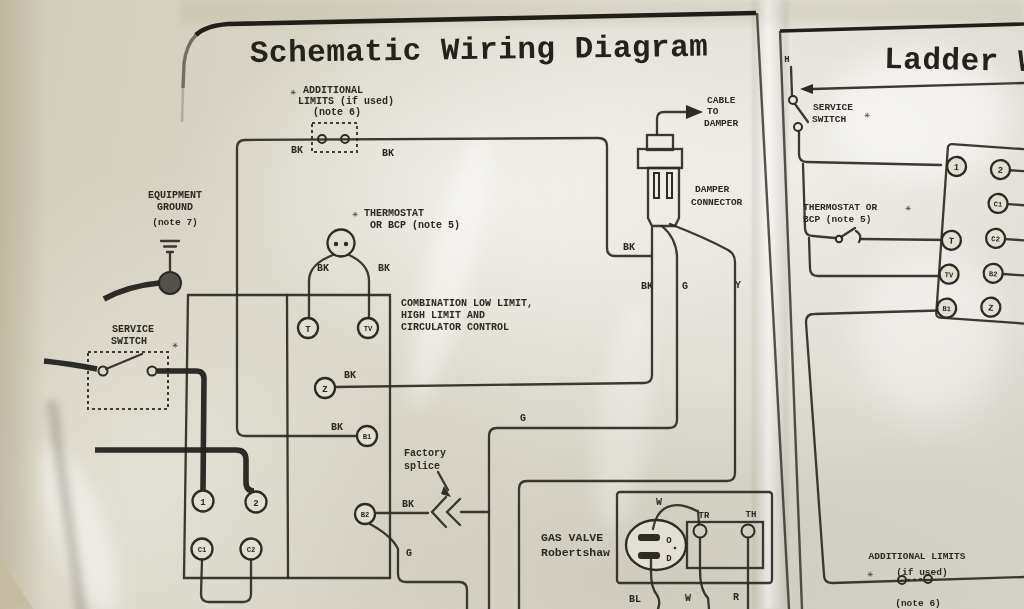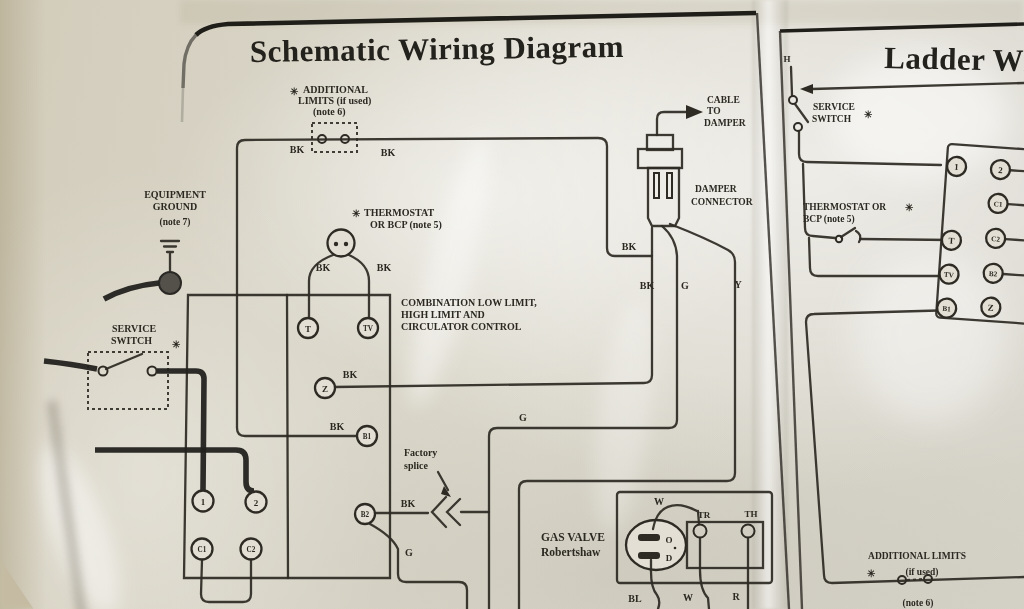--- a/index.html
+++ b/index.html
@@ -1,17 +1,17 @@
 <!DOCTYPE html>
 <html><head>
 <meta charset="utf-8">
 <style>
   html,body{margin:0;padding:0;background:#b8b2a0;}
   #scene{position:relative;width:1024px;height:609px;overflow:hidden;
-         font-family:Liberation Serif, serif;background:#d5d1c3;}
+         font-family:Liberation Mono, monospace;background:#d5d1c3;}
   .paper{position:absolute;inset:0;
     background:
       radial-gradient(900px 520px at 78% 28%, rgba(255,255,255,.55), rgba(255,255,255,0) 62%),
       radial-gradient(520px 320px at 47% 32%, rgba(255,255,255,.45), rgba(255,255,255,0) 60%),
       radial-gradient(430px 520px at 14% 78%, rgba(255,255,255,.30), rgba(255,255,255,0) 60%),
       radial-gradient(700px 300px at 60% 95%, rgba(120,112,92,.12), rgba(255,255,255,0) 70%),
       linear-gradient(100deg,#d2ccba 0%,#d8d4c6 28%,#dcd9cd 55%,#d5d2c8 100%);}
   .streak{position:absolute;background:rgba(255,255,255,.5);filter:blur(9px);border-radius:50%;}
   .s1{left:428px;top:130px;width:44px;height:280px;transform:rotate(14deg);opacity:.8;}
   .s2{left:598px;top:300px;width:52px;height:230px;transform:rotate(7deg);opacity:.55;}

